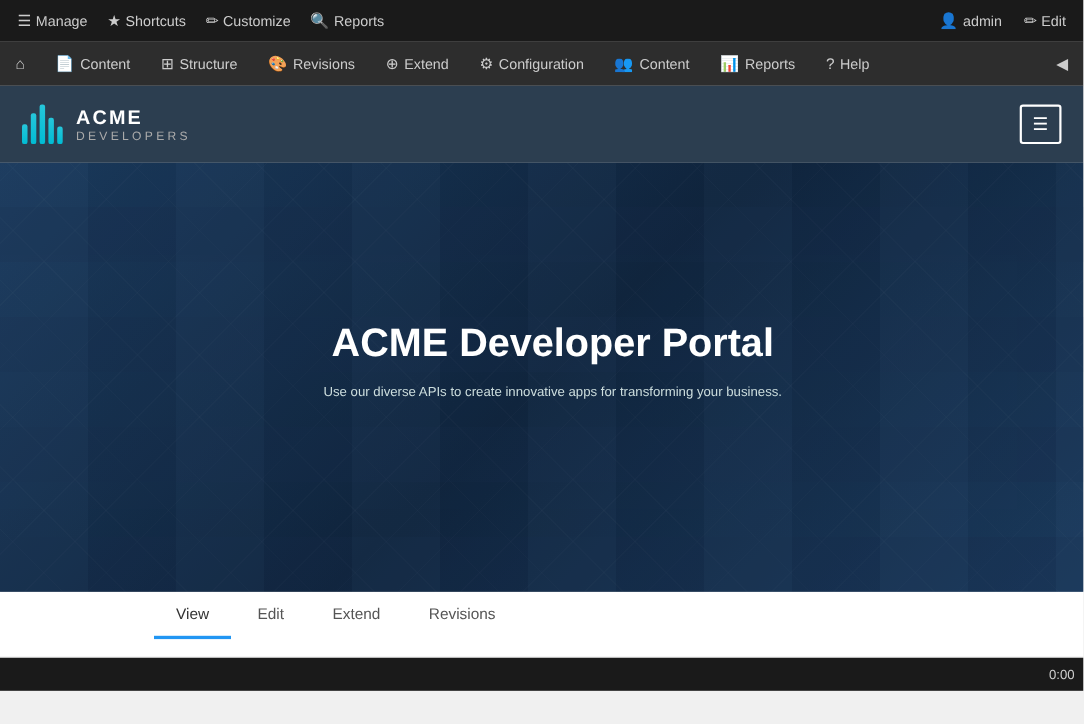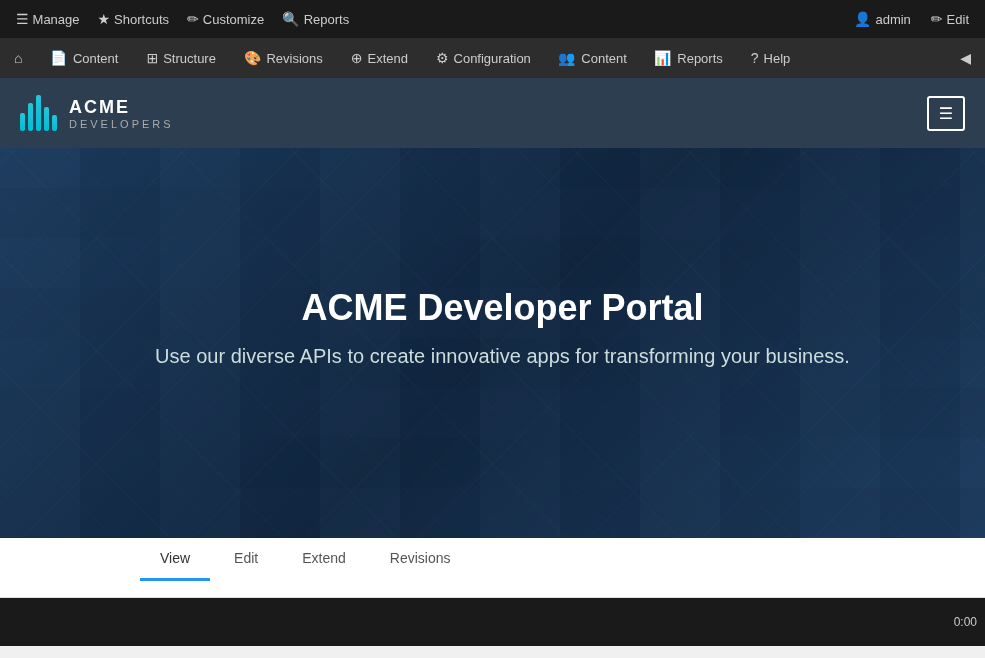--- a/index.html
+++ b/index.html
@@ -101,21 +101,21 @@
     
     .hero-overlay {
       position: absolute; inset: 0;
       background:
         repeating-linear-gradient(90deg, rgba(50,80,120,0.3) 0px, rgba(50,80,120,0.3) 80px, rgba(30,55,90,0.3) 80px, rgba(30,55,90,0.3) 160px),
         repeating-linear-gradient(0deg, rgba(20,40,70,0.4) 0px, rgba(20,40,70,0.4) 50px, transparent 50px, transparent 100px);
       opacity: 0.6;
     }
     .hero-content { position: relative; z-index: 1; }
     .hero-title { font-size: 36px; font-weight: bold; margin-bottom: 16px; color: white; }
-    .hero-subtitle { font-size: 20px; color: #cdd; margin-bottom: 32px; }
+    .hero-subtitle { font-size: 12px; color: #cdd; margin-bottom: 32px; }
     .hero-btn {
       background: #2196f3; color: white; border: none;
       padding: 14px 32px; font-size: 15px; font-weight: bold;
       letter-spacing: 1px; cursor: pointer; border-radius: 2px;
     }
 
     
     .tab-bar {
       background: white;
       height: 60px;
@@ -127,21 +127,21 @@
     .tab-item {
       padding: 12px 20px; cursor: pointer; font-size: 14px;
       color: #555; border-bottom: 3px solid transparent;
       margin-right: 4px;
     }
     .tab-item.active { color: #333; border-bottom: 3px solid #2196f3; font-weight: 500; }
 
     
     .bottom-bar {
       background: #1a1a1a;
-      height: 48px;
+      height: 30px;
       display: flex; align-items: center; justify-content: flex-end;
       padding: 0 8px;
     }
     .time-display { color: #ccc; font-size: 12px; }
   </style>
 </head>
 <body>
 
 <div class="admin-bar">
   <div class="admin-bar-left">

